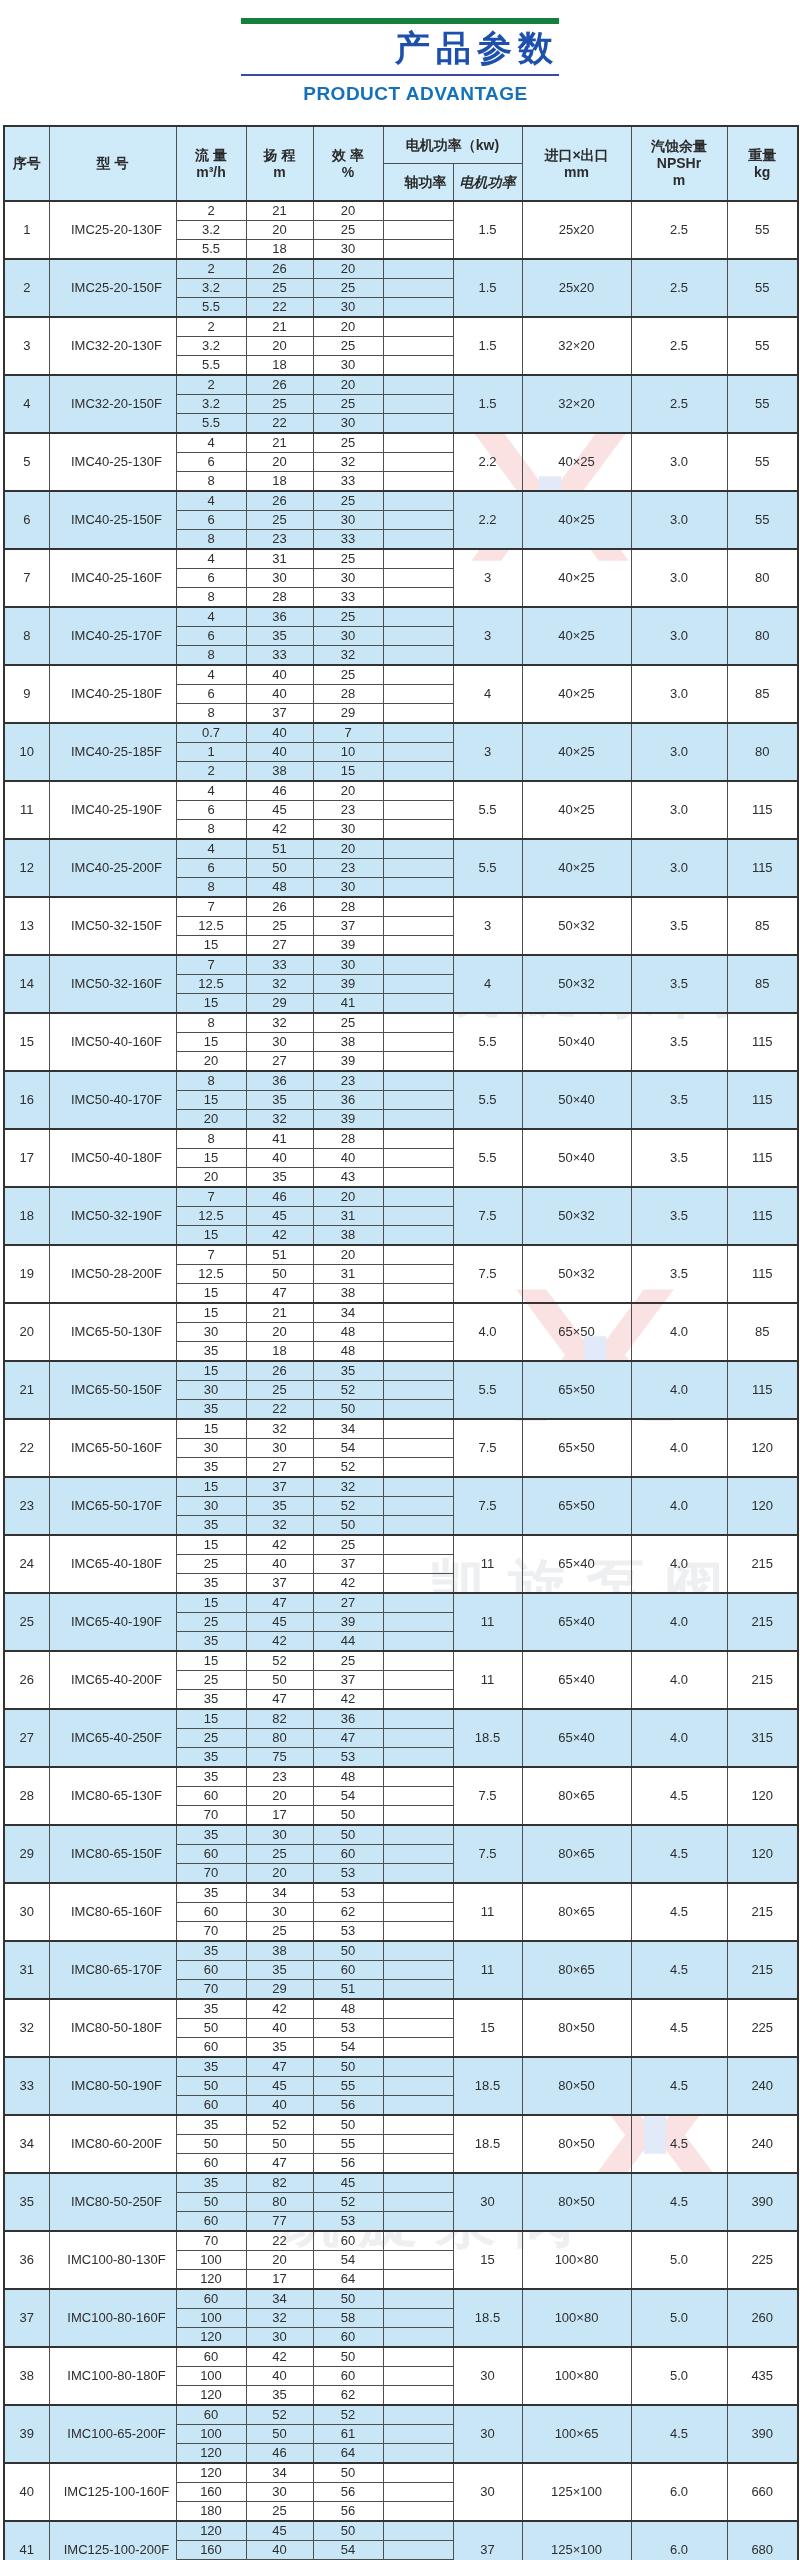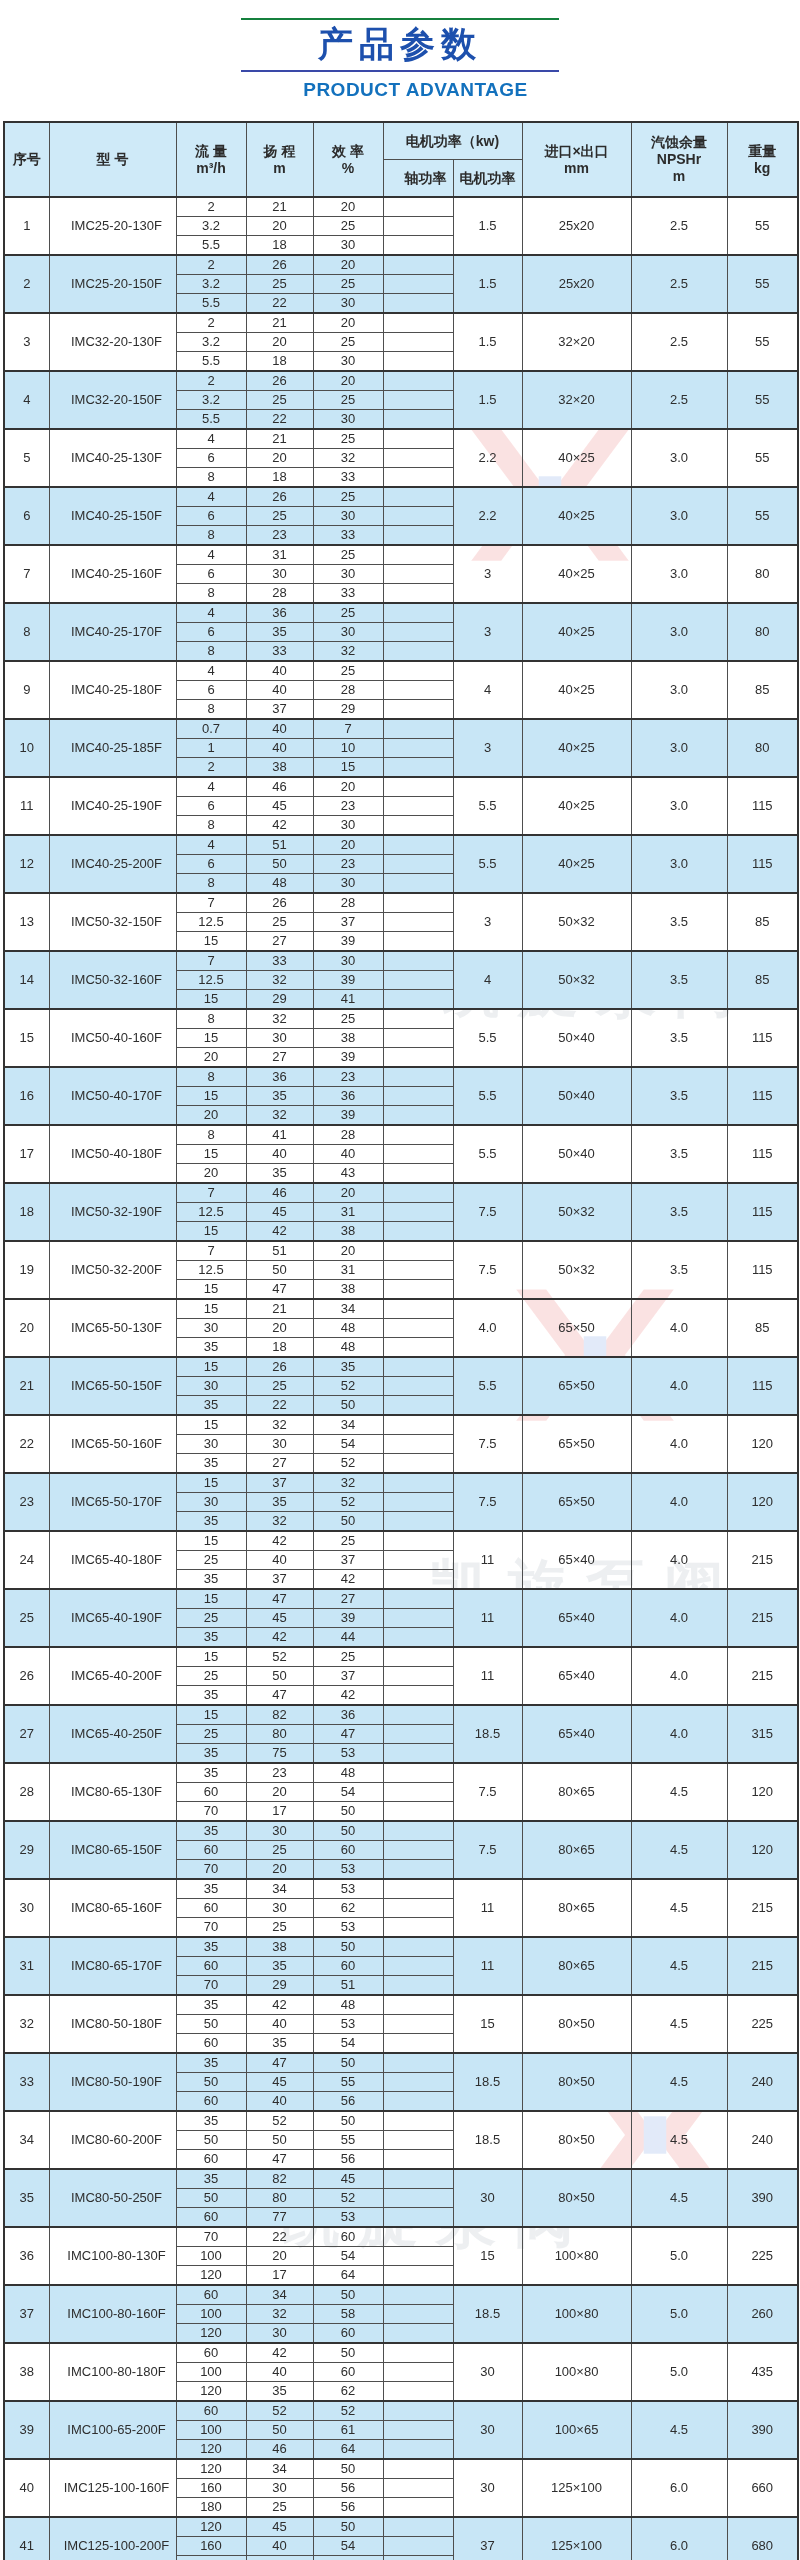--- a/index.html
+++ b/index.html
@@ -4,22 +4,23 @@
 <style>
   html,body{margin:0;padding:0;}
   body{
     width:800px;height:2560px;background:#ffffff;position:relative;overflow:hidden;
     font-family:"Liberation Sans","DejaVu Sans",sans-serif;color:#303030;
   }
   
   .title-wrap{padding-top:18px;text-align:center;}
   .title-inner{
     display:inline-block;width:318px;
-    border-top:2px solid #15803d;border-bottom:2px solid #3a49a8;
+    border-top:6px solid #15803d;border-bottom:2px solid #3a49a8;
     padding:4px 0 6px 0;
+    text-align:right;
   }
   .page-title{
     font-size:35px;font-weight:bold;color:#1d50ad;letter-spacing:6px;line-height:40px;
   }
   .page-subtitle{
     margin-top:7px;font-size:19px;font-weight:bold;color:#1371bd;letter-spacing:0.5px;padding-left:31px;
   }
   
   .wm{position:absolute;pointer-events:none;z-index:0;}
   .wm-text{
@@ -123,21 +124,21 @@
           <span class="hline">NPSHr</span>
           <span class="hline">m</span>
         </th>
         <th rowspan="2">
           <span class="hline">重量</span>
           <span class="hline">kg</span>
         </th>
       </tr>
       <tr>
         <th style="height:36px;padding-left:15px;">轴功率</th>
-        <th style="height:36px;">电机功率</th>
+        <th style="height:36px;font-style:italic;">电机功率</th>
       </tr>
     </thead>
     <tbody>
         <tr class="group-start">
           <td rowspan="3">1</td>
           <td rowspan="3" class="model-cell">IMC25-20-130F</td>
           <td>2</td>
           <td>21</td>
           <td>20</td>
           <td></td>
@@ -561,21 +562,21 @@
           <td class="shaded"></td>
         </tr>
         <tr>
           <td class="shaded">15</td>
           <td class="shaded">42</td>
           <td class="shaded">38</td>
           <td class="shaded"></td>
         </tr>
         <tr class="group-start">
           <td rowspan="3">19</td>
-          <td rowspan="3" class="model-cell">IMC50-32-200F</td>
+          <td rowspan="3" class="model-cell">IMC50-28-200F</td>
           <td>7</td>
           <td>51</td>
           <td>20</td>
           <td></td>
           <td rowspan="3">7.5</td>
           <td rowspan="3">50×32</td>
           <td rowspan="3">3.5</td>
           <td rowspan="3">115</td>
         </tr>
         <tr>

